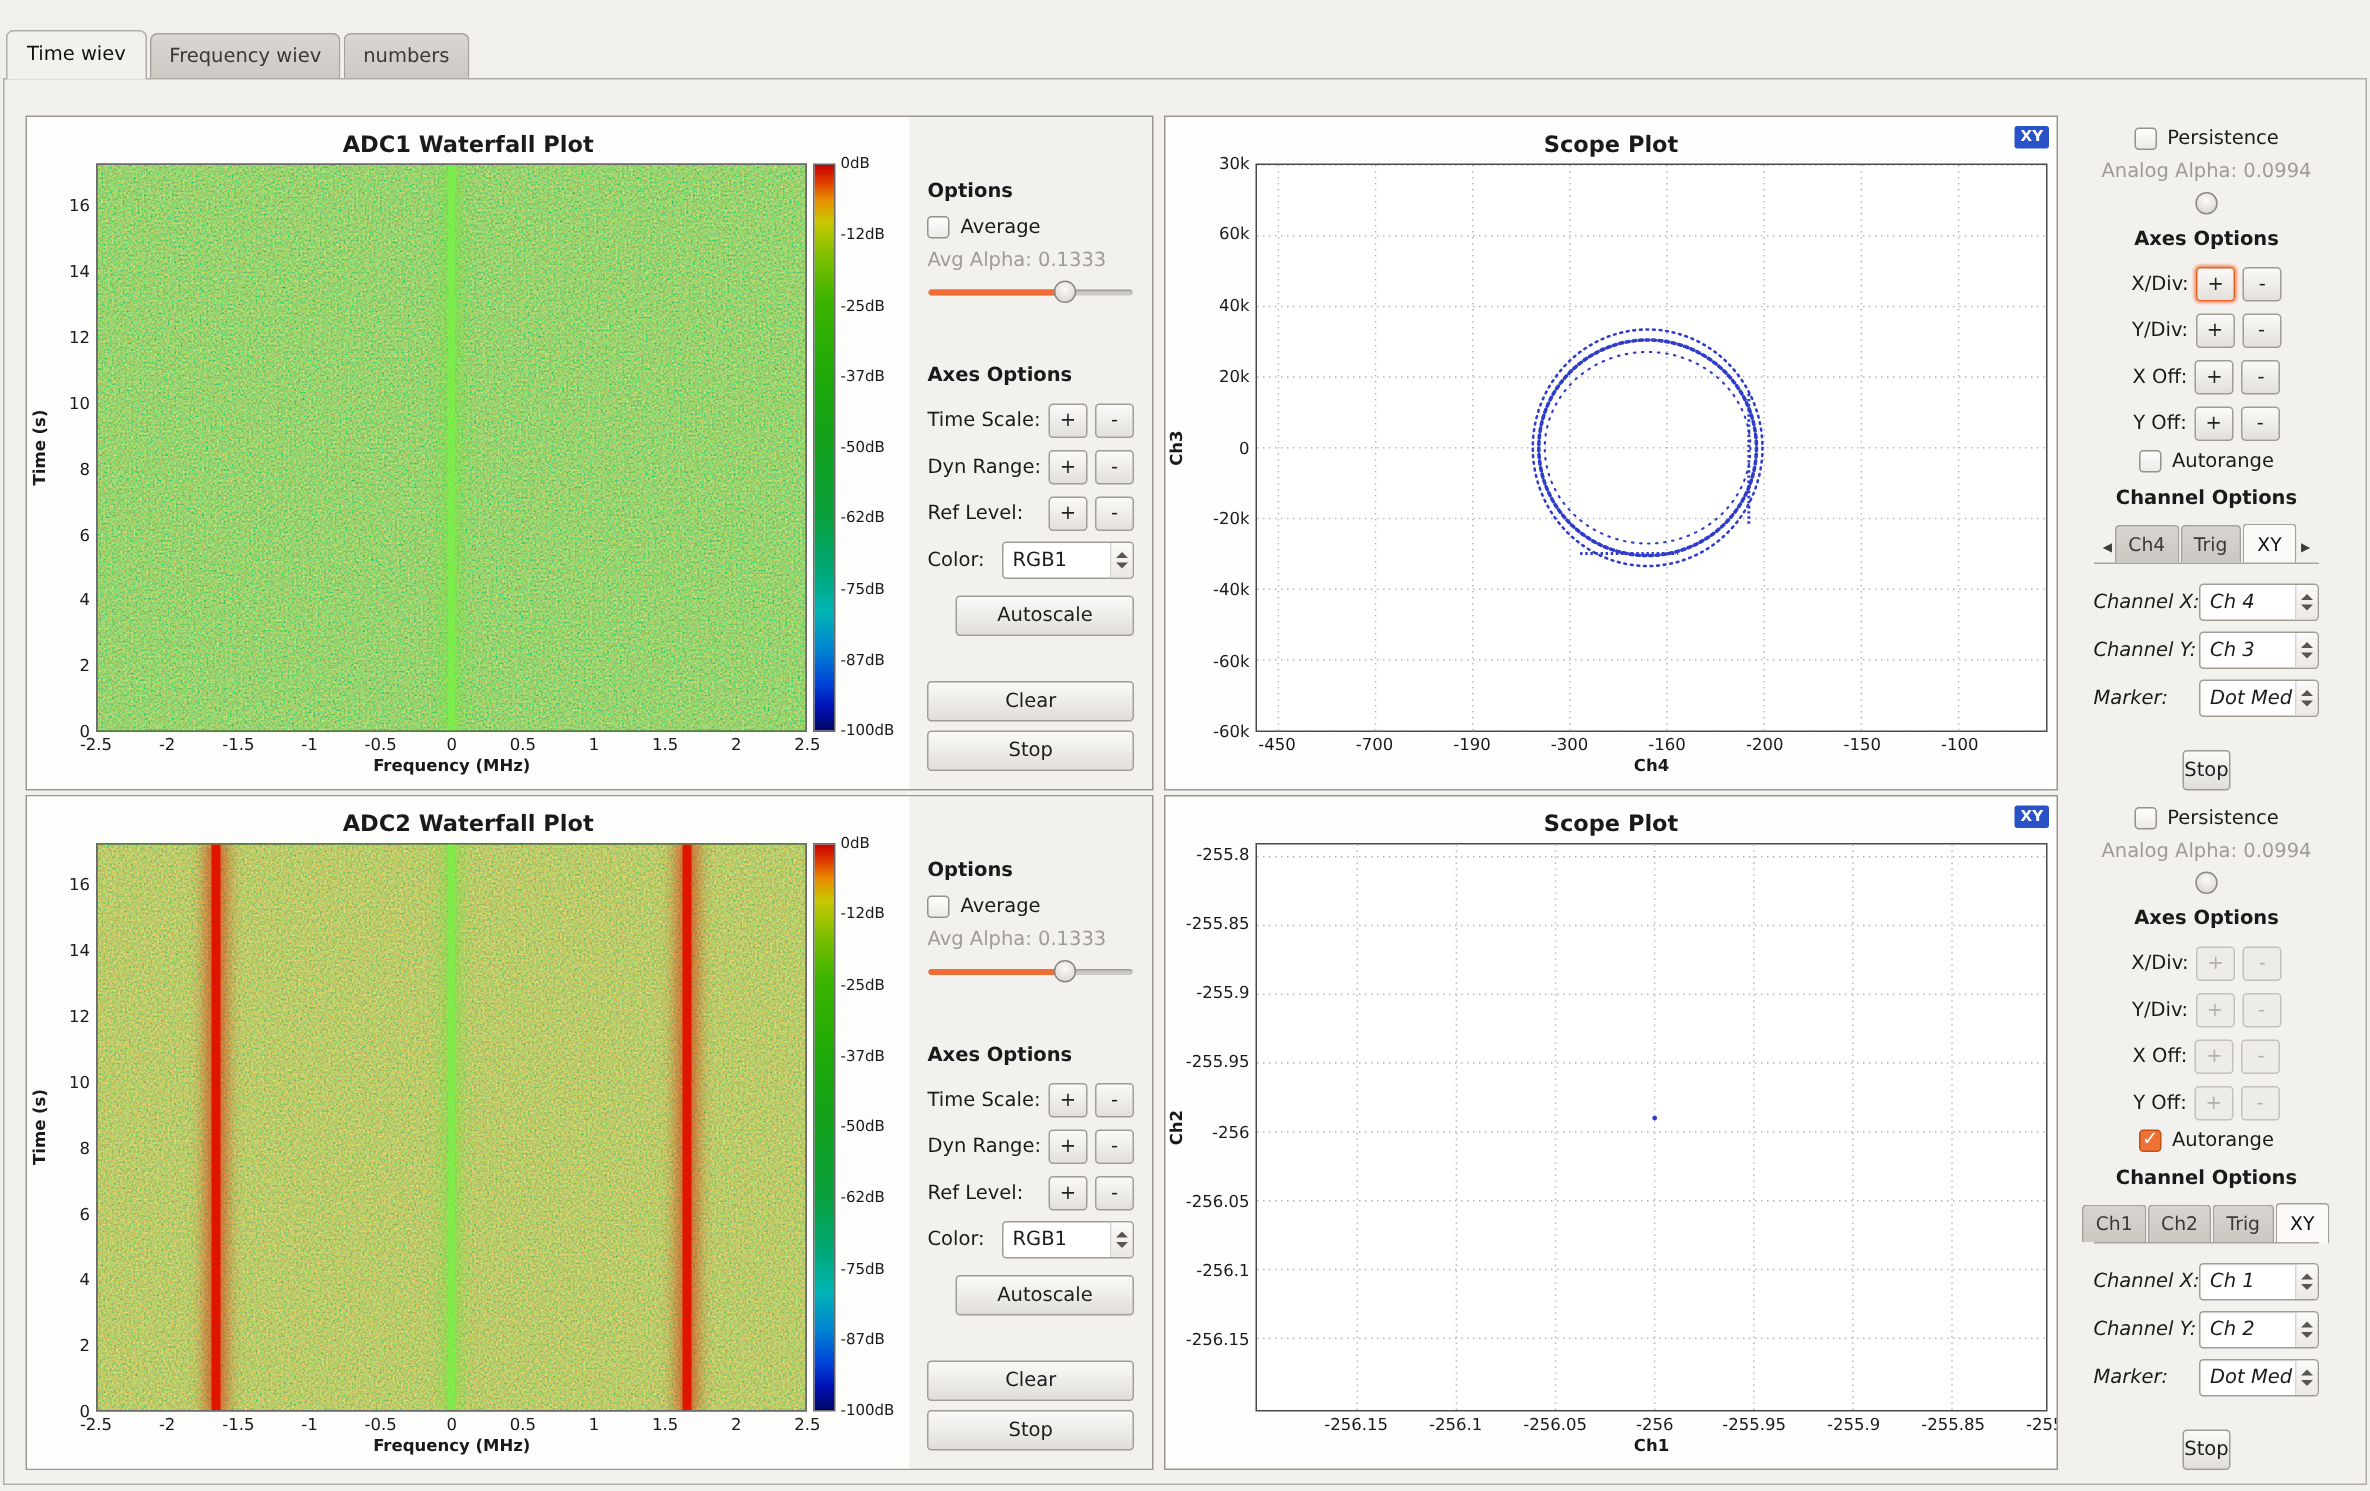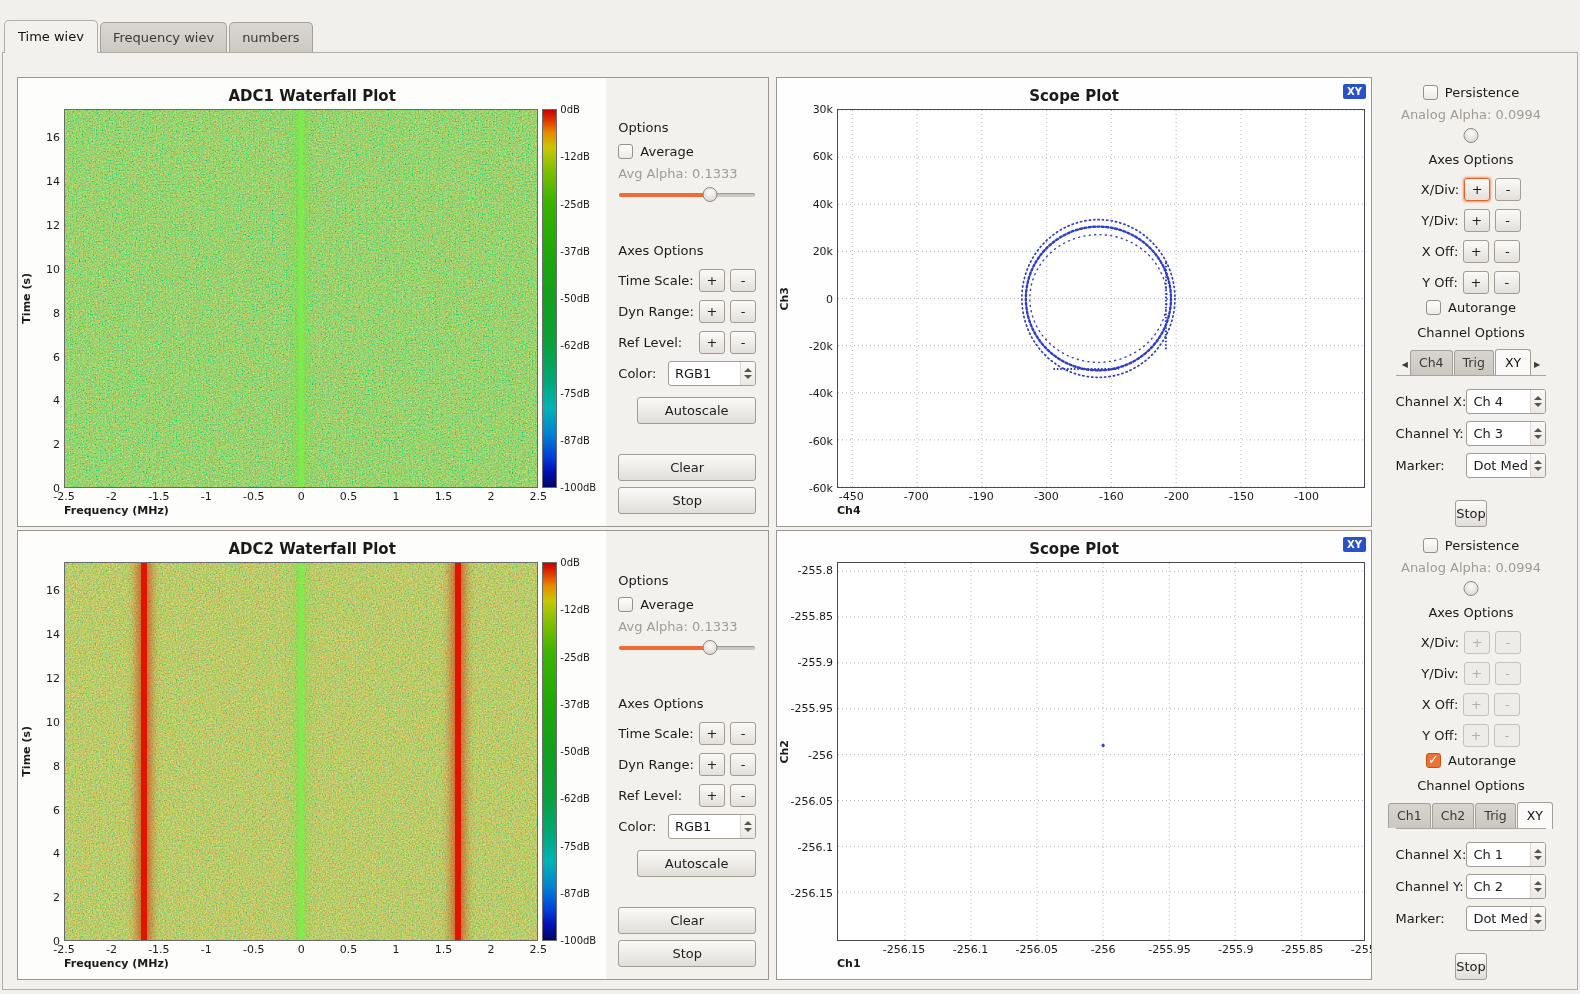--- a/index.html
+++ b/index.html
@@ -29,26 +29,26 @@
   .noise { position:absolute; left:0; top:0; width:100%; height:100%; }
   .wf-line { position:absolute; top:0; bottom:0; transform:translateX(-50%); }
   .wf-line.green { width:5px; background:rgba(120,240,70,0.85); box-shadow:0 0 9px 3px rgba(110,230,60,0.55); }
   .wf-line.red { width:6px; background:#e01500; box-shadow:0 0 10px 4px rgba(224,25,0,0.6); }
   .cbar { grid-row:1; grid-column:5; border:1px solid #6b6b6b;
     background:linear-gradient(180deg,#c80000 0%,#e03c00 3%,#e88a00 6%,#c8c800 10%,#7fbf00 16%,#3cb400 24%,#1ea80a 38%,#12a01e 50%,#0aa03c 62%,#00a878 72%,#00b4b4 79%,#0082d2 86%,#0040d8 92%,#0010b4 96%,#000864 100%); }
   .cbar-labels { grid-row:1; grid-column:6; display:flex; flex-direction:column; justify-content:space-between; font-size:10px; padding-left:3px; margin:-5px 0; }
   .xticks { position:relative; font-size:11px; }
   .xticks span { position:absolute; top:2px; transform:translateX(-50%); white-space:nowrap; }
   .wf-grid .xticks { grid-row:2; grid-column:3; }
-  .xlabel { font-weight:bold; font-size:11px; }
+  .xlabel { text-align:center; font-weight:bold; font-size:11px; }
   .wf-grid .xlabel { grid-row:3; grid-column:3; }
 
   
   .wf-controls { flex:1; background:#f3f1ee; padding:42px 12px 12px; display:flex; flex-direction:column; }
-  .sec-h { font-weight:normal; margin-bottom:7px; }
+  .sec-h { font-weight:bold; margin-bottom:7px; }
   .check-row { display:flex; align-items:center; gap:7px; margin:2px 0 4px; }
   .cb { width:15px; height:15px; flex:0 0 15px; border:1px solid #96918a; border-radius:3px; background:linear-gradient(#ffffff,#eceae6); position:relative; }
   .cb.checked { background:#ee7135; border-color:#c05214; }
   .cb.checked::after { content:"✓"; position:absolute; left:1px; top:-2px; color:#fff; font-size:13px; font-weight:bold; }
   .dim { color:#a09b93; margin:3px 0 4px; white-space:nowrap; }
   .slider { position:relative; height:16px; margin:2px 1px 2px; }
   .slider .trk { position:absolute; left:0; right:0; top:6px; height:4px; border-radius:2px; background:#cdc9c3; box-shadow:inset 0 1px 1px rgba(0,0,0,.25); }
   .slider .fill { position:absolute; left:0; top:6px; height:4px; border-radius:2px; background:#f06c34; }
   .slider .knob { position:absolute; top:0; width:15px; height:15px; border-radius:50%; border:1px solid #8e8881;
                   background:radial-gradient(circle at 50% 35%, #fcfbfa, #d5d1ca); transform:translateX(-50%); }
@@ -86,21 +86,21 @@
 
   
   .scope-ctl { width:184px; display:flex; flex-direction:column; padding-top:6px;align-items:center; }
   .scope-ctl .sec-h { margin-top:6px; }
   .chtabs { display:flex; align-items:flex-end; margin-top:2px; }
   .tab-arrow { font-size:8px; padding:0 2px 6px; color:#3f3c38; }
   .chtab { padding:4px 8px 5px; font-size:12.5px; border:1px solid #a5a09a; border-bottom:none; background:linear-gradient(#d8d4cf,#cbc7c1);
            margin-right:1px; border-radius:3px 3px 0 0; color:#3b3935; }
   .chtab.active { background:#fbfaf8; padding:5px 9px 6px; color:#101010; margin-bottom:-1px; }
   .chpanel { border-top:1px solid #aaa49d; padding:6px 0 0; }
-  .chrow { display:flex; align-items:center; justify-content:space-between; margin:7px 0; }
+  .chrow { display:flex; align-items:center; justify-content:space-between; margin:7px 0;font-style:italic; }
   .chrow .spin { width:80px; }
   .stop-push { margin-top:auto; }
 </style>
 </head>
 <body>
 
 <div class="tabs">
   <div class="tab active">Time wiev</div>
   <div class="tab">Frequency wiev</div>
   <div class="tab">numbers</div>

